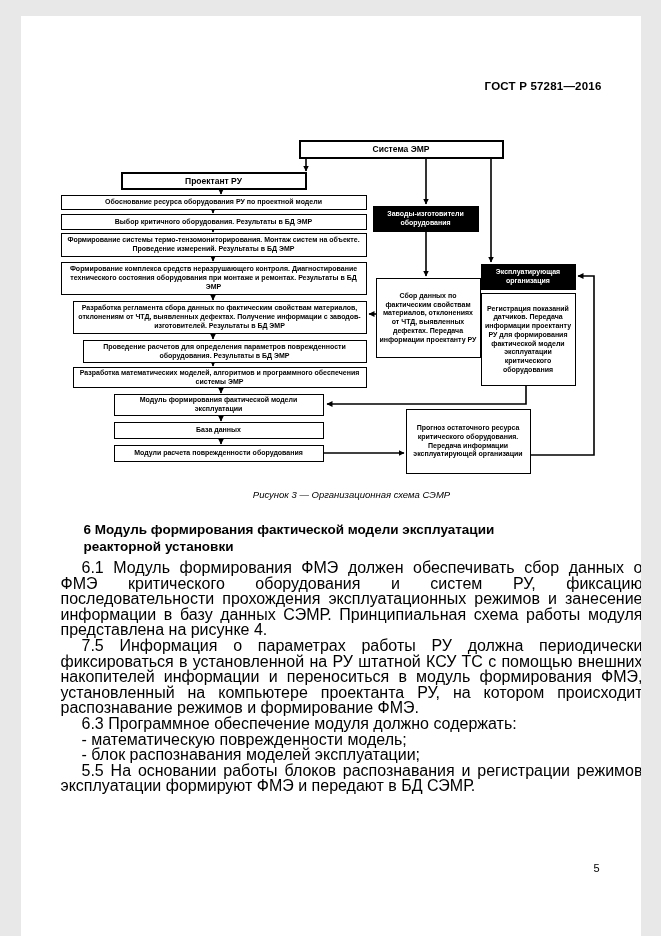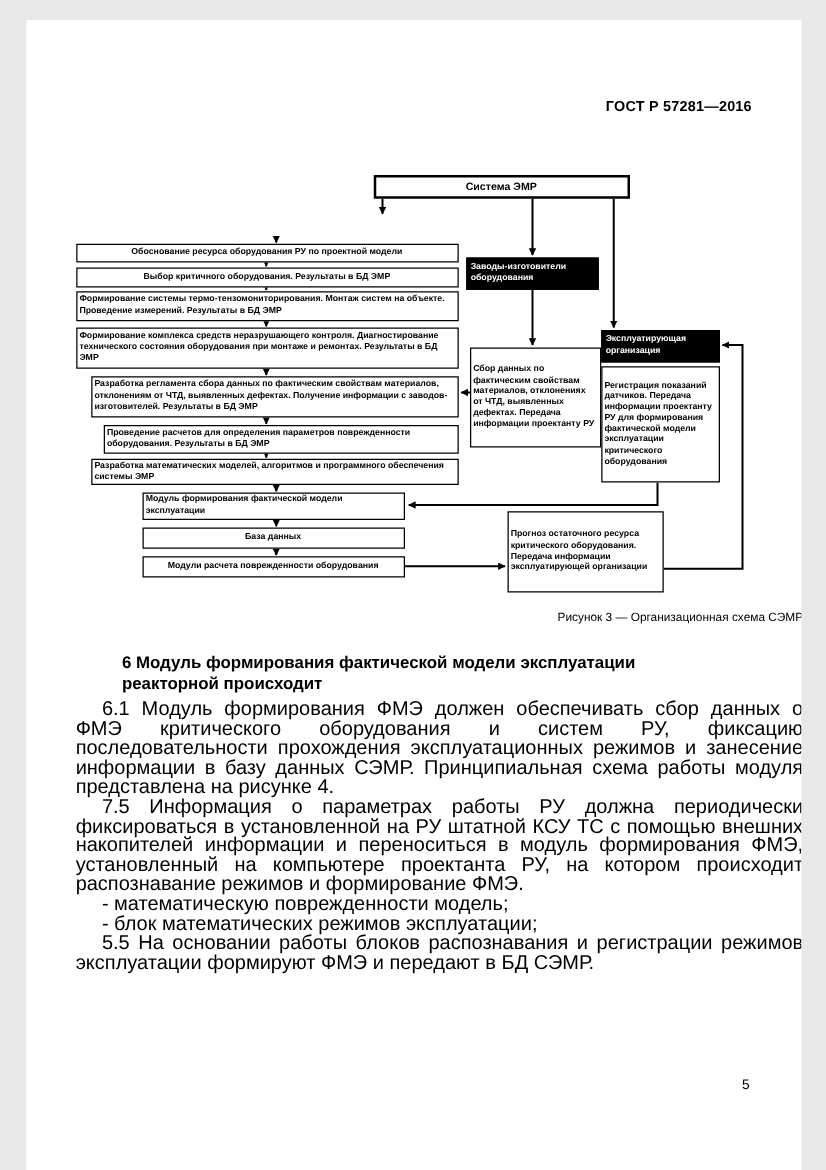--- a/index.html
+++ b/index.html
@@ -9,21 +9,21 @@
     margin:16px auto;
   }
   .header{
     position:absolute;left:0;right:39px;top:64px;text-align:right;
     font-weight:bold;font-size:11.5px;letter-spacing:0.2px;
   }
   .diagram{position:absolute;left:0;top:0;width:661px;height:470px;}
   .connectors{position:absolute;left:0;top:0;}
   .dbox{
     position:absolute;box-sizing:border-box;border:1.5px solid #000;background:#fff;
-    display:flex;align-items:center;justify-content:center;text-align:left;
+    display:flex;align-items:center;justify-content:center;text-align:center;
     font-weight:bold;font-size:7px;line-height:1.25;padding:1px 2px;color:#000;
   }
   .inverse{background:#000;color:#fff;}
   .b-system{left:278px;top:124px;width:205px;height:19px;font-size:8.5px;border-width:2px;}
   .b-designer{left:100px;top:156px;width:186px;height:18px;font-size:8.5px;border-width:2px;}
   .b-l1{left:40px;top:179px;width:306px;height:15px;}
   .b-l2{left:40px;top:198px;width:306px;height:16px;}
   .b-l3{left:40px;top:217px;width:306px;height:24px;}
   .b-l4{left:40px;top:246px;width:306px;height:33px;}
   .b-l5{left:52px;top:285px;width:294px;height:33px;}
@@ -31,24 +31,24 @@
   .b-l7{left:52px;top:351px;width:294px;height:21px;}
   .b-m1{left:93px;top:378px;width:210px;height:22px;}
   .b-m2{left:93px;top:406px;width:210px;height:17px;}
   .b-m3{left:93px;top:429px;width:210px;height:17px;}
   .b-fact{left:352px;top:190px;width:106px;height:26px;border-width:2px;}
   .b-collect{left:355px;top:262px;width:105px;height:80px;}
   .b-oper{left:460px;top:248px;width:95px;height:26px;border-width:2px;}
   .b-reg{left:460px;top:277px;width:95px;height:93px;}
   .b-forecast{left:385px;top:393px;width:125px;height:65px;}
   .caption{
-    position:absolute;left:40px;width:582px;top:473px;text-align:right;font-size:9.5px;
+    position:absolute;left:40px;width:582px;top:473px;text-align:center;font-size:9.5px;font-style:italic;
   }
   .sec-title{
-    position:absolute;left:77px;top:506px;width:540px;
+    position:absolute;left:63px;top:506px;width:540px;
     font-weight:bold;font-size:13.5px;line-height:16.5px;
   }
   .body-text{
     position:absolute;left:40px;top:544px;width:582px;
     font-size:16px;line-height:15.6px;text-align:justify;
   }
   .body-text p{margin:0;text-indent:21px;}
   .pagenum{position:absolute;left:573px;top:846px;font-size:11px;}
 </style>
 </head>
@@ -81,20 +81,21 @@
         <line x1="200" y1="423" x2="200" y2="428" marker-end="url(#arr)"></line>
         <line x1="405" y1="216" x2="405" y2="260" marker-end="url(#arr)"></line>
         <line x1="355" y1="298" x2="348" y2="298" marker-end="url(#arr)"></line>
         <polyline points="505,370 505,388 306,388" marker-end="url(#arr)"></polyline>
         <line x1="303" y1="437" x2="383" y2="437" marker-end="url(#arr)"></line>
         <polyline points="510,439 573,439 573,260 557,260" marker-end="url(#arr)"></polyline>
       </g>
     </svg>
 
     <div class="dbox b-system">Система ЭМР</div>
+    <div class="dbox b-designer">Проектант РУ</div>
     <div class="dbox b-l1">Обоснование ресурса оборудования РУ по проектной модели</div>
     <div class="dbox b-l2">Выбор критичного оборудования. Результаты в БД ЭМР</div>
     <div class="dbox b-l3">Формирование системы термо-тензомониторирования. Монтаж систем на объекте. Проведение измерений. Результаты в БД ЭМР</div>
     <div class="dbox b-l4">Формирование комплекса средств неразрушающего контроля. Диагностирование технического состояния оборудования при монтаже и ремонтах. Результаты в БД ЭМР</div>
     <div class="dbox b-l5">Разработка регламента сбора данных по фактическим свойствам материалов, отклонениям от ЧТД, выявленных дефектах. Получение информации с заводов-изготовителей. Результаты в БД ЭМР</div>
     <div class="dbox b-l6">Проведение расчетов для определения параметров поврежденности оборудования. Результаты в БД ЭМР</div>
     <div class="dbox b-l7">Разработка математических моделей, алгоритмов и программного обеспечения системы ЭМР</div>
     <div class="dbox b-m1">Модуль формирования фактической модели эксплуатации</div>
     <div class="dbox b-m2">База данных</div>
     <div class="dbox b-m3">Модули расчета поврежденности оборудования</div>
@@ -102,26 +103,27 @@
     <div class="dbox b-collect">Сбор данных по фактическим свойствам материалов, отклонениях от ЧТД, выявленных дефектах. Передача информации проектанту РУ</div>
     <div class="dbox b-oper inverse">Эксплуатирующая организация</div>
     <div class="dbox b-reg">Регистрация показаний датчиков. Передача информации проектанту РУ для формирования фактической модели эксплуатации критического оборудования</div>
     <div class="dbox b-forecast">Прогноз остаточного ресурса критического оборудования. Передача информации эксплуатирующей организации</div>
   </div>
 
   <div class="caption">Рисунок 3 — Организационная схема СЭМР</div>
 
   <div class="sec-title">
     <div>6 Модуль формирования фактической модели эксплуатации</div>
-    <div>реакторной происходит</div>
+    <div>реакторной установки</div>
   </div>
 
   <div class="body-text">
     <p>6.1 Модуль формирования ФМЭ должен обеспечивать сбор данных о ФМЭ критического оборудования и систем РУ, фиксацию последовательности прохождения эксплуатационных режимов и занесение информации в базу данных СЭМР. Принципиальная схема работы модуля представлена на рисунке 4.</p>
     <p>7.5 Информация о параметрах работы РУ должна периодически фиксироваться в установленной на РУ штатной КСУ ТС с помощью внешних накопителей информации и переноситься в модуль формирования ФМЭ, установленный на компьютере проектанта РУ, на котором происходит распознавание режимов и формирование ФМЭ.</p>
+    <p>6.3 Программное обеспечение модуля должно содержать:</p>
     <p>- математическую поврежденности модель;</p>
-    <p>- блок математических режимов эксплуатации;</p>
+    <p>- блок распознавания моделей эксплуатации;</p>
     <p>5.5 На основании работы блоков распознавания и регистрации режимов эксплуатации формируют ФМЭ и передают в БД СЭМР.</p>
   </div>
 
   <div class="pagenum">5</div>
 
 </div>
 
 </body></html>

